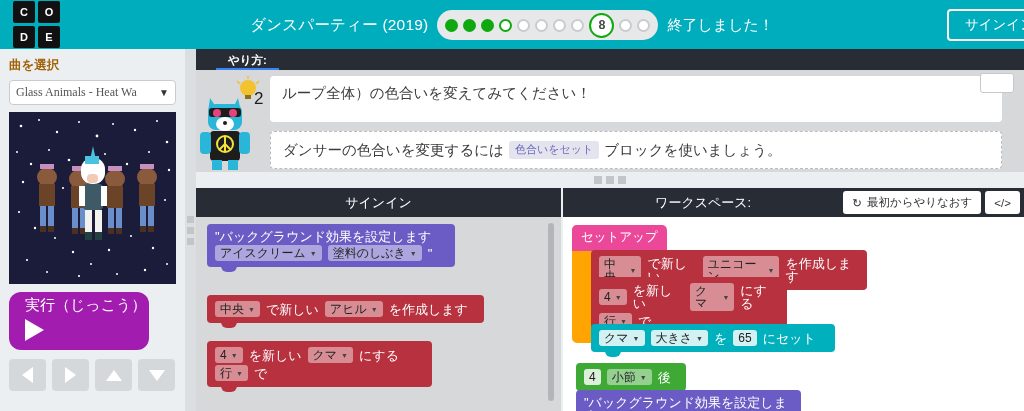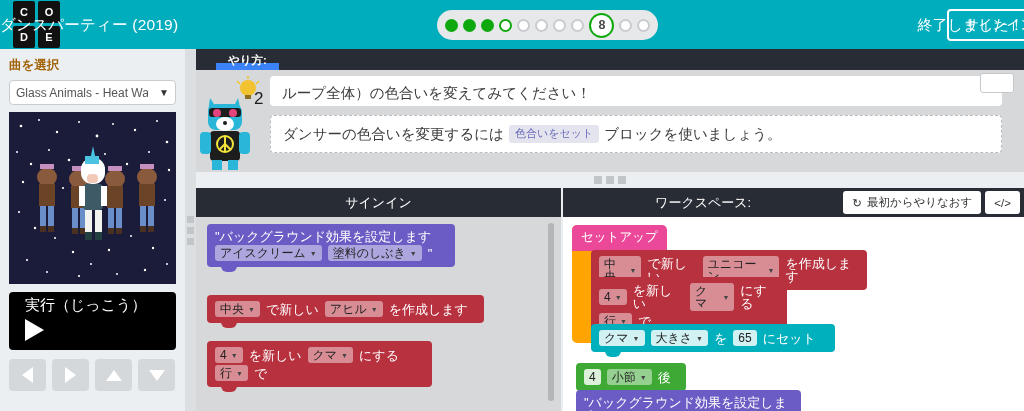--- a/index.html
+++ b/index.html
@@ -18,21 +18,21 @@
   }
   .logo { margin-left: 13px; display: grid; grid-template-columns: 22px 22px;
           grid-gap: 3px; }
   .logo span {
     width: 22px; height: 22px; background: #111; color: #fff;
     font-size: 11px; font-weight: bold; display: flex;
     align-items: center; justify-content: center; border-radius: 2px;
   }
   .topbar-center {
     position: absolute; left: 0; right: 0; top: 0; height: 50px;
-    display: flex; align-items: center; justify-content: space-between; gap: 9px;
+    display: flex; align-items: center; justify-content: center; gap: 9px;
   }
   .level-title { color: #fff; font-size: 15.5px; letter-spacing: .2px; }
   .bubbles {
     background: #e7e8ea; border-radius: 22px; padding: 4px 8px;
     display: flex; align-items: center; gap: 5px; height: 30px;
   }
   .bub { width: 13px; height: 13px; border-radius: 50%;
          border: 2px solid #0fa90f; background: #fff; }
   .bub.done { background: #0fa90f; }
   .bub.todo { border-color: #c9cbcf; background: #fff; }
@@ -55,30 +55,30 @@
     background: #eceff1; padding: 8px 9px 0 9px;
   }
   .song-label { font-size: 12.5px; font-weight: bold; color: #a16207; }
   .song-select {
     margin-top: 6px; width: 167px; height: 25px; background: #fff;
     border: 1px solid #c9ccce; border-radius: 4px;
     display: flex; align-items: center; padding: 0 6px;
     font-size: 12px; color: #555; overflow: hidden; white-space: nowrap;
   }
   .song-select .caret { margin-left: auto; font-size: 10px; color: #333; }
-  .song-name { overflow: hidden; text-overflow: clip; max-width: 132px; }
+  .song-name { overflow: hidden; text-overflow: clip; max-width: 132px; font-family: Liberation Serif, serif; }
 
   .stage {
     margin-top: 7px; width: 167px; height: 172px;
     background: #1b1b3a; position: relative; overflow: hidden;
   }
 
   .runbtn {
-    margin-top: 8px; width: 167px; height: 58px; background: #000000;
-    border-radius: 4px; color: #fff; position: relative;
+    margin-top: 8px; width: 140px; height: 58px; background: #a21caf;
+    border-radius: 12px; color: #fff; position: relative;
   }
   .runbtn .lbl { font-size: 15px; padding: 4px 0 0 16px; display: block; }
   .runbtn .tri {
     position: absolute; left: 16px; top: 27px;
     width: 0; height: 0; border-left: 19px solid #fff;
     border-top: 11px solid transparent; border-bottom: 11px solid transparent;
   }
   .ctrlrow { margin-top: 9px; display: flex; gap: 6px; }
   .ctrl {
     width: 37px; height: 32px; background: #d5d8da; border-radius: 4px;
@@ -99,31 +99,31 @@
 
   
   .instr {
     position: absolute; left: 196px; top: 49px; width: 828px; height: 123px;
     background: #d6d8da;
   }
   .instr-tabbar { height: 21px; background: #282c34; position: relative; }
   .instr-tab {
     position: absolute; left: 20px; top: 0; height: 21px;
     background: #282c34; color: #fff; font-size: 11.5px; font-weight: bold;
-    padding: 4px 12px 0 12px; border-bottom: 7px solid #3b82f6;
+    padding: 4px 12px 0 12px; border-bottom: 2px solid #3b82f6;
   }
   .instr-body { display: flex; padding: 4px 0 0 0; height: 102px; }
   .mascot { width: 74px; position: relative; flex: none; }
   .bubble-col { flex: 1; padding-right: 22px; }
   .bubble {
     background: #fff; border-radius: 4px; font-size: 14.5px; color: #3b3b3b;
     padding: 8px 12px; position: relative; line-height: 1.25;
     white-space: nowrap; overflow: hidden;
   }
-  .bubble.b1 { margin-top: 2px; height: 30px; }
+  .bubble.b1 { margin-top: 2px; height: 46px; }
   .bubble.b2 {
     margin-top: 9px; height: 38px; border: 1px dashed #b9bcc0;
     display: flex; align-items: center;
   }
   .bubble .tail {
     position: absolute; left: -9px; top: 9px; width: 0; height: 0;
     border-right: 10px solid #fff;
     border-top: 8px solid transparent; border-bottom: 8px solid transparent;
   }
   .inline-block {

